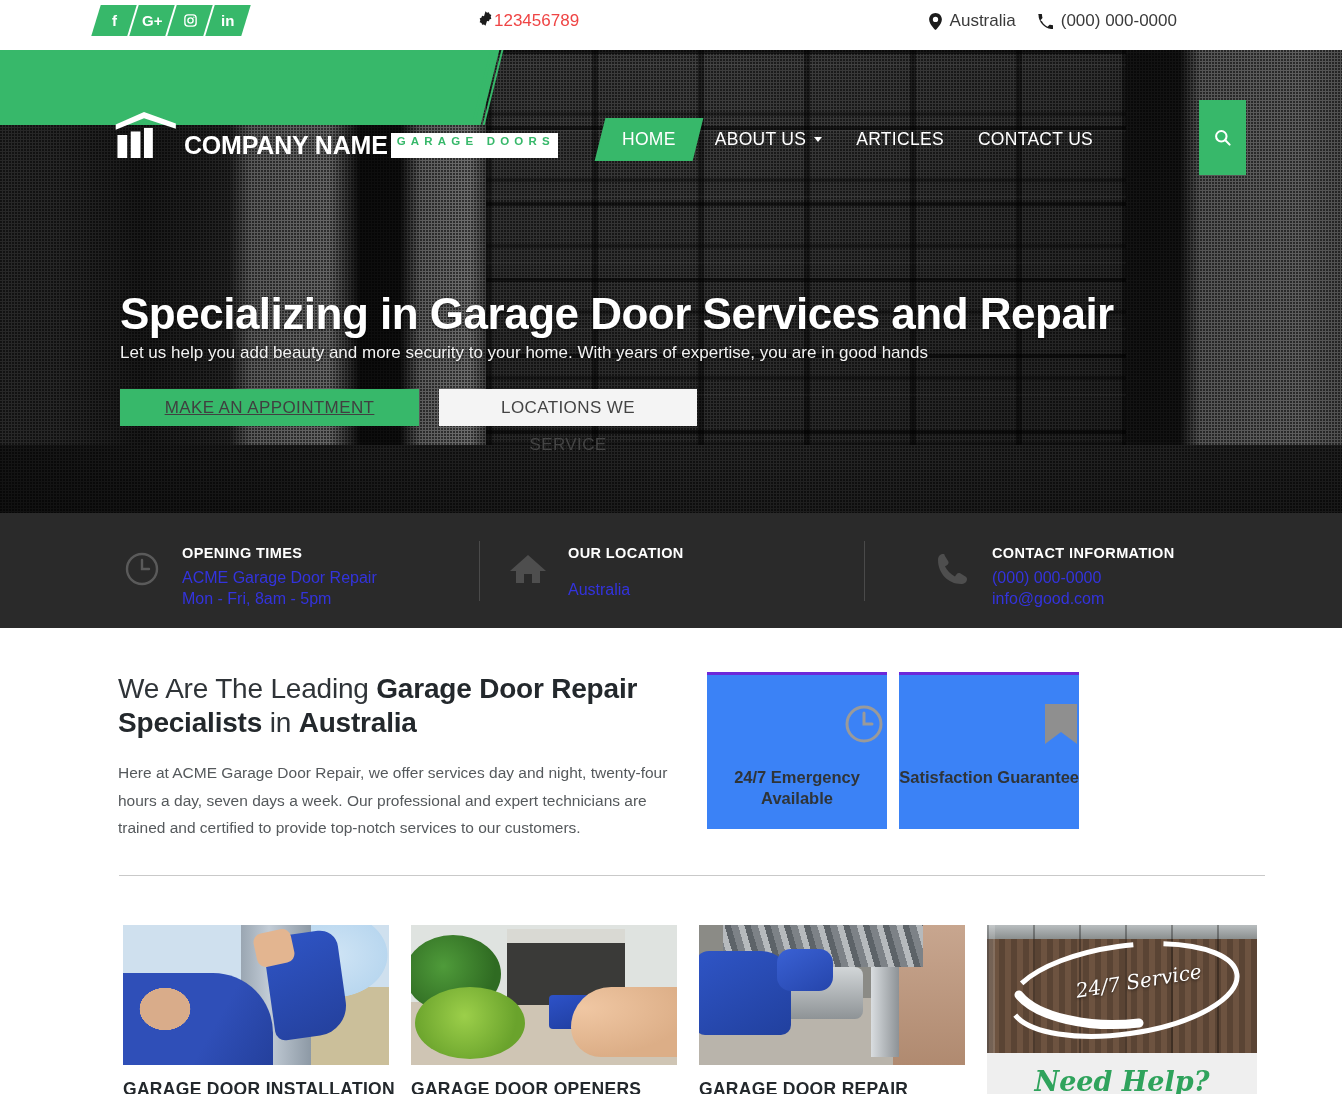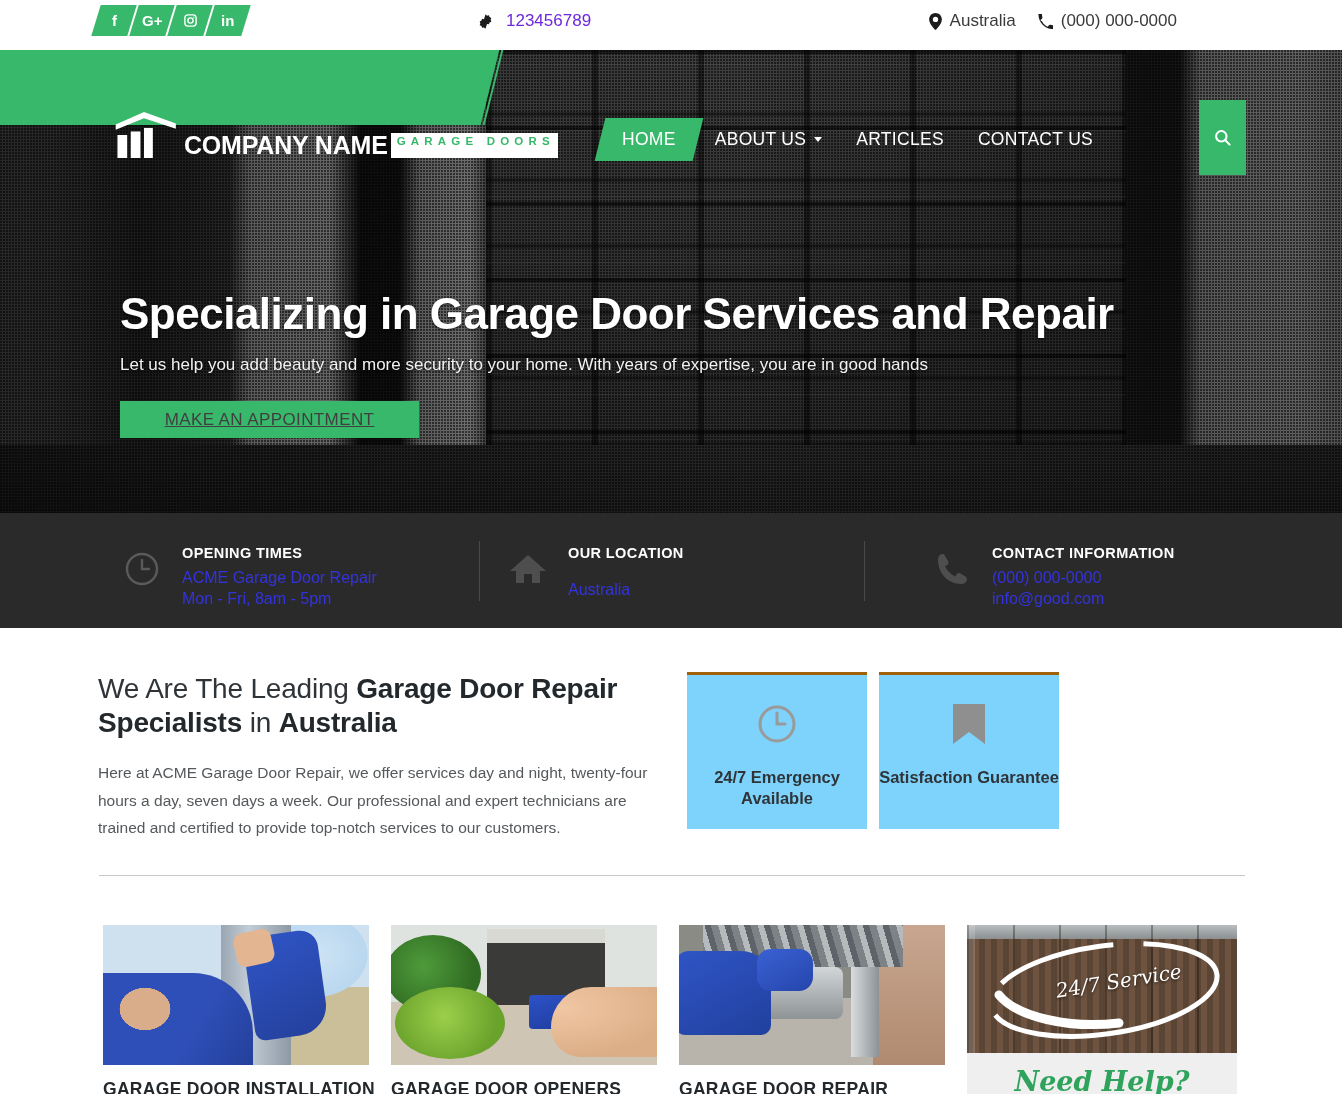--- a/index.html
+++ b/index.html
@@ -40,22 +40,22 @@
     font-weight: bold;
     font-size: 15px;
     line-height: 1;
     display: flex; align-items: center; justify-content: center;
   }
   .social-tile svg { display:block; }
 
   .topbar-cert {
     position: absolute;
     left: 478px; top: 11px;
-    display: flex; align-items: center; gap: 13px;
-    font-size: 17px; color: #6d28d9;
+    display: flex; align-items: flex-start; gap: 1px;
+    font-size: 17px; color: #ef4444;
   }
   .seal-icon { width: 15px; height: 15px; display:block; }
 
   .topbar-right {
     position: absolute;
     right: 165px; top: 11px;
     display: flex; align-items: center; gap: 22px;
     font-size: 17px; color: #3a3a3a;
   }
   .topbar-right .ti { display: flex; align-items: center; gap: 8px; }
@@ -223,21 +223,21 @@
   }
   .hero-title {
     color: #ffffff;
     font-size: 44px;
     font-weight: bold;
     line-height: 1.08;
     letter-spacing: -0.5px;
     text-shadow: 0 1px 3px rgba(0,0,0,0.65);
   }
   .hero-sub {
-    margin-top: 16px;
+    margin-top: 4px;
     color: #f2f2f2;
     font-size: 17px;
     line-height: 1.3;
     text-shadow: 0 1px 3px rgba(0,0,0,0.8);
   }
   .hero-btns {
     margin-top: 25px;
     display: flex; gap: 20px;
   }
   .btn {
@@ -286,21 +286,21 @@
   }
   .info-sep {
     position: absolute;
     top: 28px; width: 1px; height: 60px;
     background: #4a4a4a;
   }
   .info-sep.s1 { left: 479px; }
   .info-sep.s2 { left: 864px; }
 
   
-  .main { position: relative; background: #ffffff; height: 376px; }
+  .main { position: relative; background: #ffffff; height: 376px; margin-left: 20px; }
 
   .intro {
     position: absolute;
     left: 98px; top: 672px;
   }
   .intro { top: 0; margin-top: 44px; }
   .intro-title {
     font-size: 28px;
     font-weight: 300;
     color: #2f3438;
@@ -318,24 +318,24 @@
   }
 
   .features {
     position: absolute;
     left: 687px; top: 44px;
     display: flex; gap: 12px;
   }
   .feature {
     width: 180px;
     height: 157px;
-    background: #7dd3fc;
-    border-top: 3px solid #a16207;
+    background: #3b82f6;
+    border-top: 3px solid #6d28d9;
     display: flex; flex-direction: column;
-    align-items: center; justify-content: flex-start;
+    align-items: flex-end; justify-content: flex-start;
     padding-top: 26px;
     cursor: pointer;
   }
   .feature-icon { height: 46px; display: flex; align-items: center; justify-content: center; }
   .feature-icon svg { display:block; }
   .feature-label {
     margin-top: 20px;
     text-align: center;
     font-size: 16.5px;
     font-weight: bold;
@@ -613,20 +613,21 @@
         <line x1="15.6" y1="15.6" x2="21" y2="21"></line>
       </svg>
     </span>
   </div>
 
   <div class="hero-copy">
     <h1 class="hero-title">Specializing in Garage Door Services and Repair</h1>
     <p class="hero-sub">Let us help you add beauty and more security to your home. With years of expertise, you are in good hands</p>
     <div class="hero-btns">
       <button class="btn btn-primary">MAKE AN APPOINTMENT</button>
+      <button class="btn btn-ghost">LOCATIONS WE SERVICE</button>
     </div>
   </div>
 </div>
 
 <div class="infobar">
 
   <div class="info-sep s1"></div>
   <div class="info-sep s2"></div>
 
   <div class="info-col c1">

